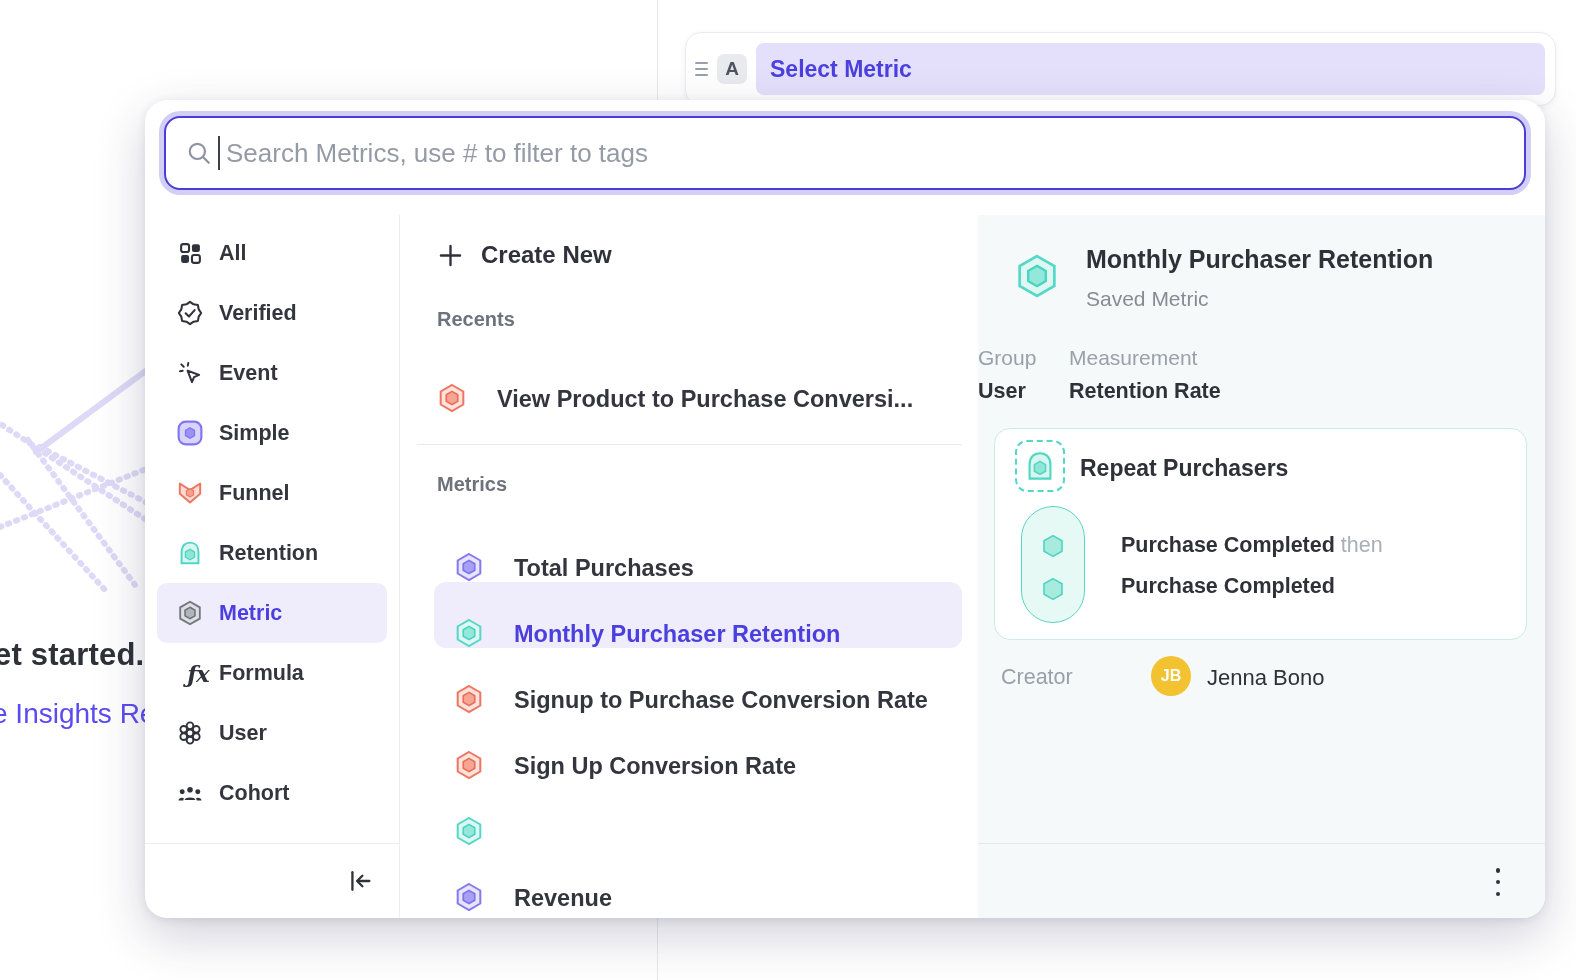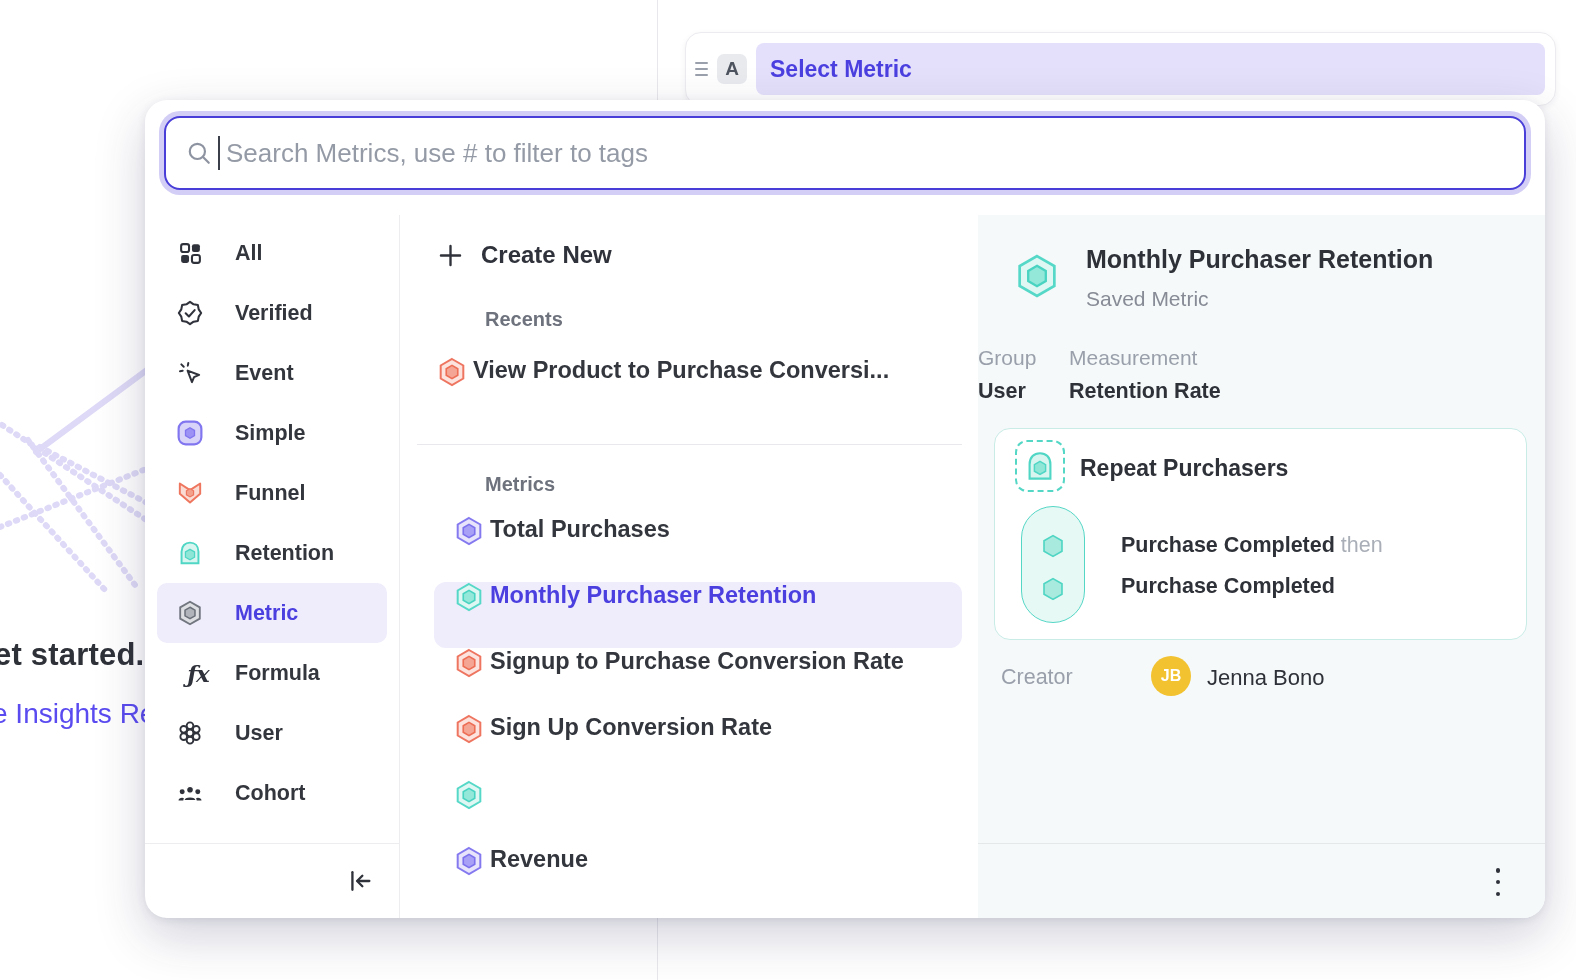--- a/index.html
+++ b/index.html
@@ -32,33 +32,33 @@
     border:2px solid #4a3ed8; border-radius:16px; box-shadow:0 0 0 5px #d3cef5;
     display:flex; align-items:center; padding:0 20px; gap:6px; }
   .caret { width:2px; height:34px; background:#3a3f4a; }
   .search-ph { font-size:26px; color:#959ba6; }
 
   .columns { position:absolute; left:0; right:0; top:115px; bottom:0; }
 
   
   .sidebar { position:absolute; left:0; top:0; bottom:0; width:255px; border-right:1px solid #ededf0; padding-top:8px; }
   .side-item { height:60px; margin:0 12px; padding-left:20px; border-radius:10px;
-    display:flex; align-items:center; gap:32px; font-size:21.5px; font-weight:600; color:#33363d; cursor:pointer; }
+    display:flex; align-items:center; gap:16px; font-size:21.5px; font-weight:600; color:#33363d; cursor:pointer; }
   .side-item.sel { background:#efecfb; color:#4b3fe0; }
   .side-item .ic { width:26px; height:26px; flex:0 0 auto; display:flex; align-items:center; justify-content:center; }
   .fx { font-size:23px; font-style:italic; font-weight:600; font-family:"DejaVu Serif", serif; color:#2f323a; letter-spacing:-1px;margin-left:16px; }
   .side-footer { position:absolute; left:0; bottom:0; width:255px; height:75px; border-top:1px solid #ededf0; }
   .collapse-btn { position:absolute; right:26px; top:23px; width:28px; height:28px; cursor:pointer; }
 
   
   .mid { position:absolute; left:255px; top:0; width:578px; bottom:0; }
   .create-row { position:absolute; left:17px; right:16px; top:18px; height:44px; display:flex; align-items:center;
     gap:17px; padding-left:20px; font-size:24px; font-weight:700; color:#2f323a; cursor:pointer;text-align:center; }
-  .sec-label { position:absolute; left:37px; font-size:20px; font-weight:600; color:#6d727d;margin-left:48px; }
-  .item-row { height:66px; display:flex; align-items:flex-start; gap:6px; padding-left:20px; border-radius:12px;
+  .sec-label { position:absolute; left:37px; font-size:20px; font-weight:600; color:#6d727d; }
+  .item-row { height:66px; display:flex; align-items:flex-end; gap:30px; padding-left:20px; border-radius:12px;
     font-size:23.5px; font-weight:600; color:#33363d; cursor:pointer; white-space:nowrap; }
   .item-row.sel { background:#efecfb; color:#4b3fe0; }
   .recent-wrap { position:absolute; left:17px; right:16px; top:142px; }
   .recent-wrap .item-row { height:56px; }
   .mid-divider { position:absolute; left:17px; right:16px; top:229px; height:1px; background:#e9e9ed; }
   .metric-list { position:absolute; left:34px; right:16px; top:301px; }
   .hexi { width:30px; height:30px; flex:0 0 auto; }
 
   
   .hex-purple .o { fill:#e7e4fc; stroke:#8579f0; }

